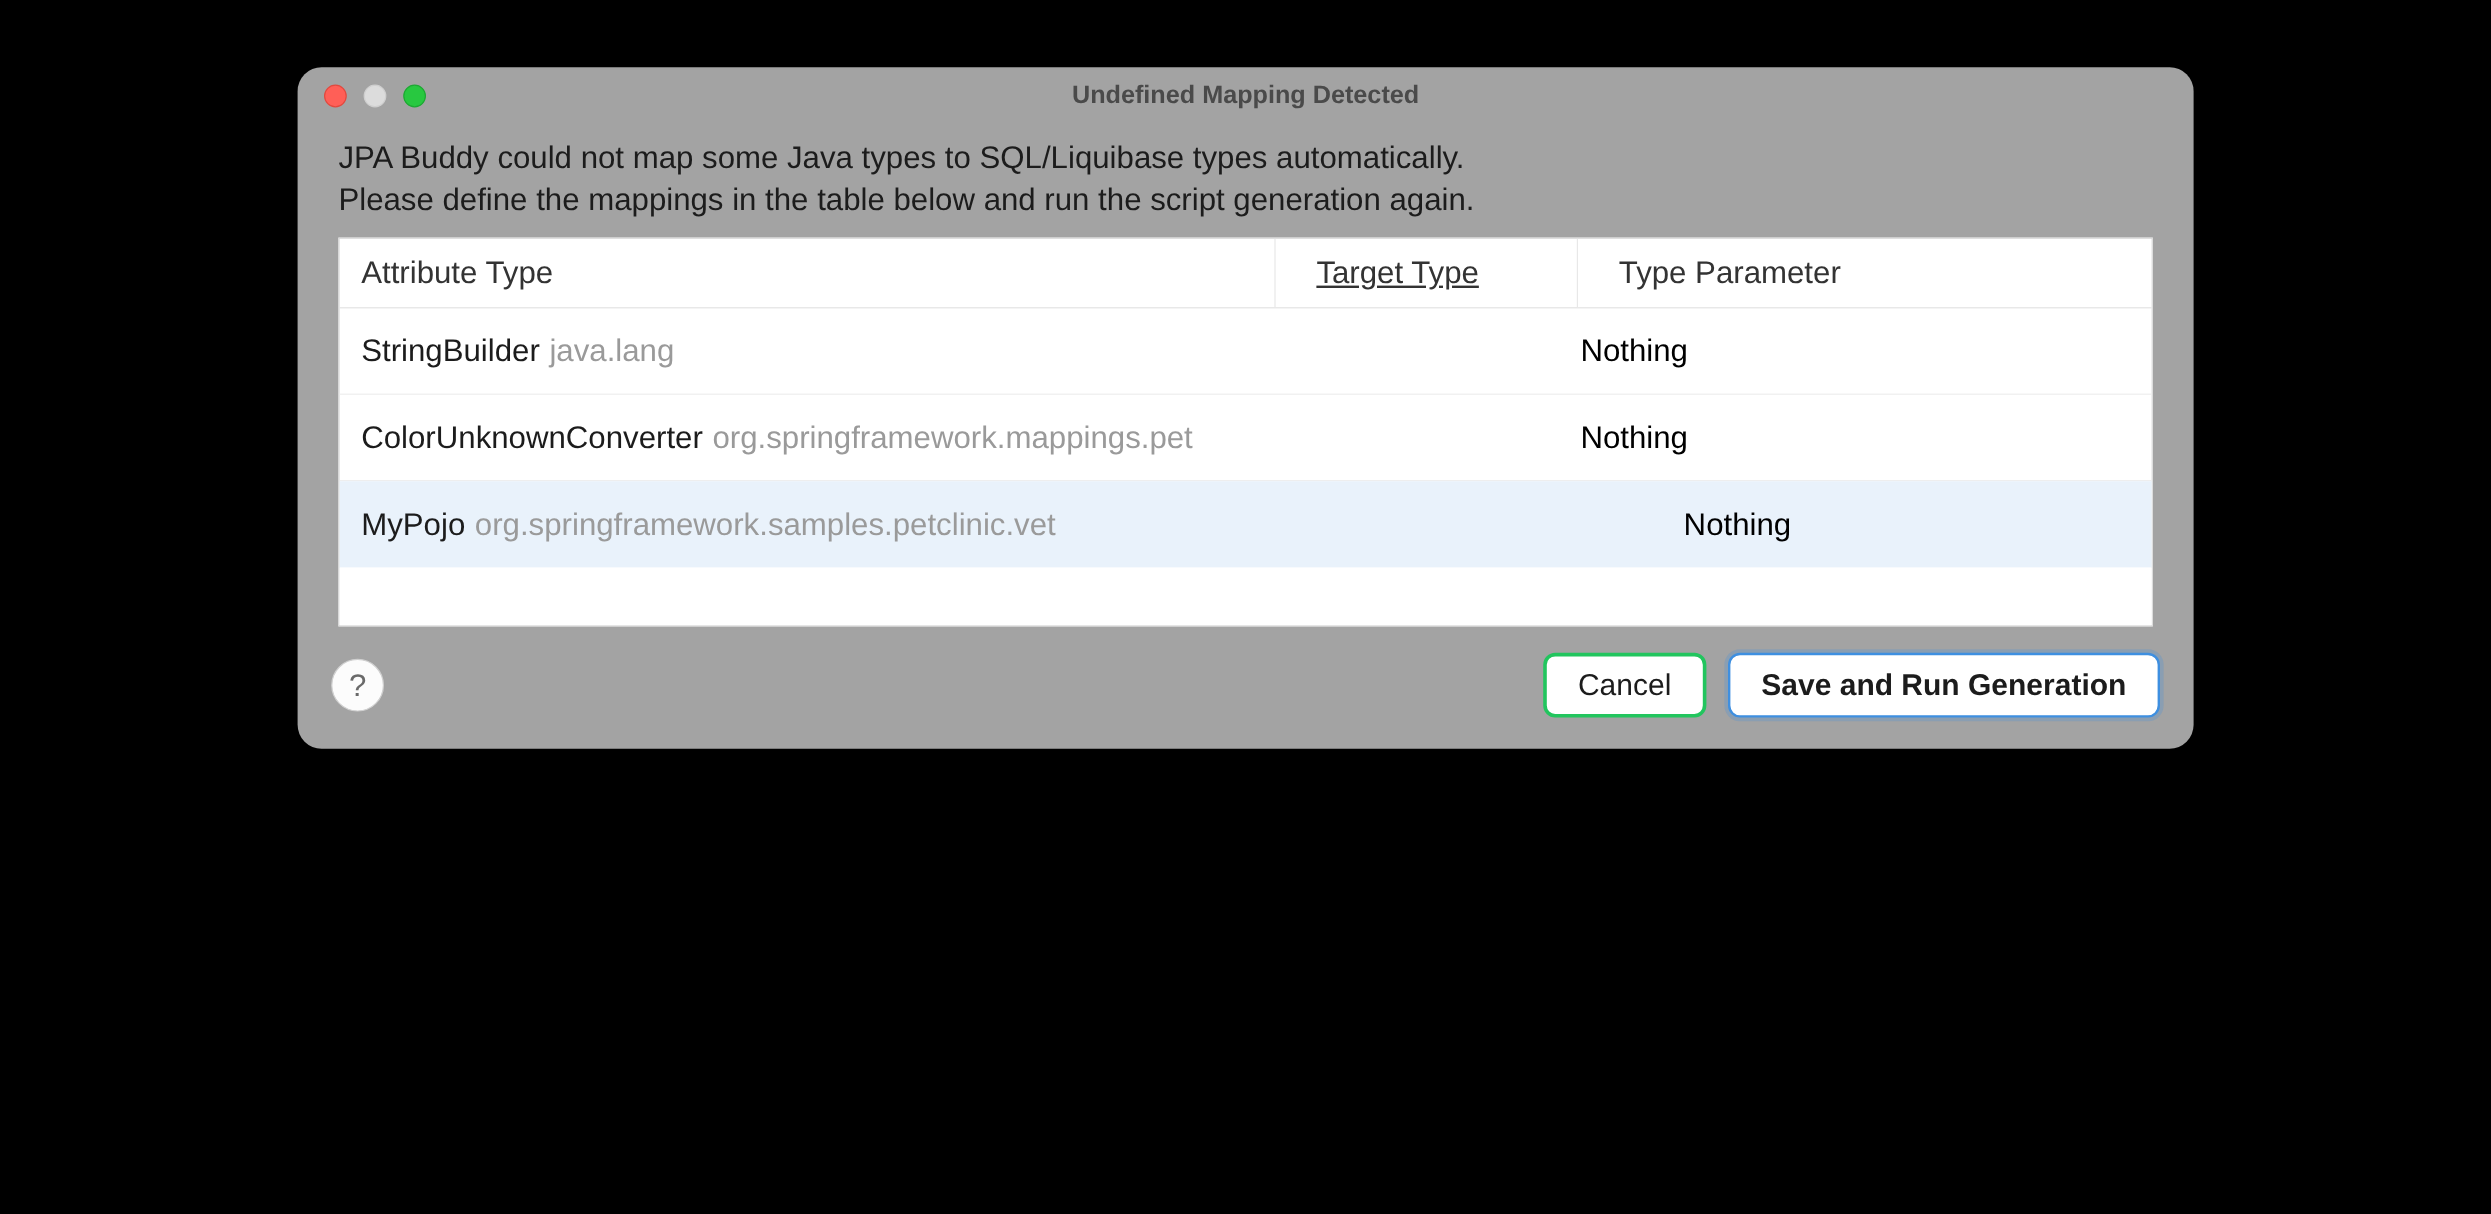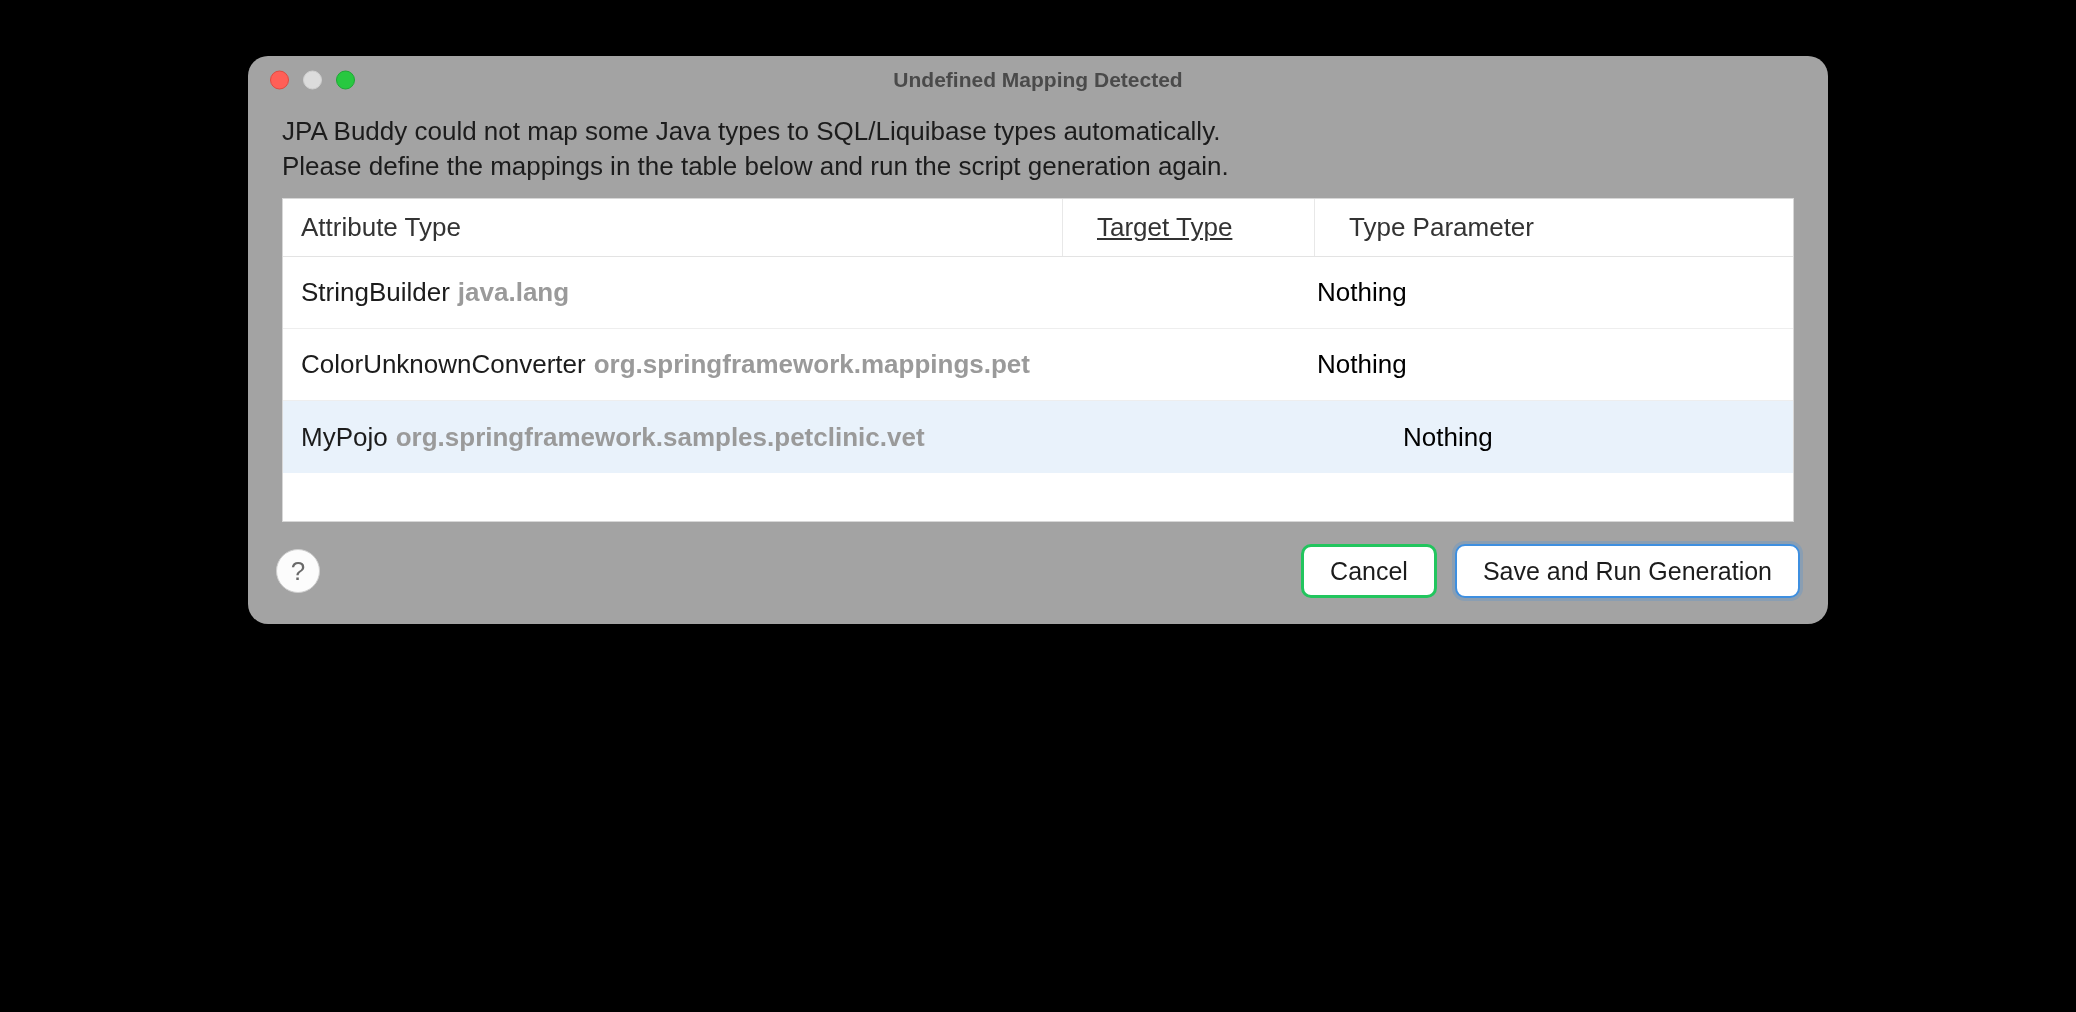--- a/index.html
+++ b/index.html
@@ -93,21 +93,21 @@
     .col-param { flex: 1; text-align: right; }
     .tbody .tr {
       display: flex;
       height: 72px;
       border-bottom: 1px solid #eee;
       cursor: pointer;
     }
     .tbody .tr:last-child { border-bottom: none; gap: 43px; }
     .tr.selected { background: #e9f2fb; }
     .attr-name { color: #1c1c1c; }
-    .attr-pkg  { color: #9a9a9a; margin-left: 8px; font-weight: bold; }
+    .attr-pkg  { color: #9a9a9a; margin-left: 8px; }
     .td { border-right: 1px solid transparent; }
     .tbody { }
     .filler {
       height: 48px;
       background: #fff;
     }
     .footer {
       display: flex;
       align-items: center;
       padding: 0 28px 26px 28px;
@@ -136,20 +136,21 @@
       font-size: 25px;
       color: #1c1c1c;
       cursor: pointer;
       display: flex;
       align-items: center;
       justify-content: center;
     }
     .btn-primary {
       border: 2.5px solid #3e8fe0;
       box-shadow: 0 0 0 3px rgba(62,143,224,0.25);
+      font-weight: bold;
     }
   </style>
 </head>
 <body>
 
 <div class="dialog">
   <div class="titlebar">
     <div class="traffic-lights">
       <div class="tl tl-close"></div>
       <div class="tl tl-min"></div>

